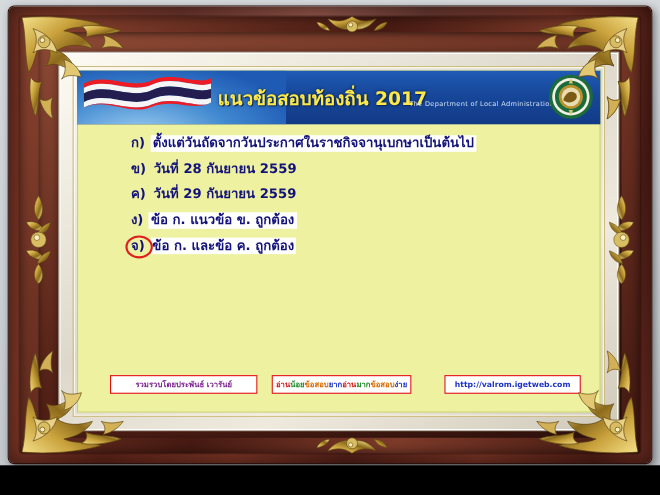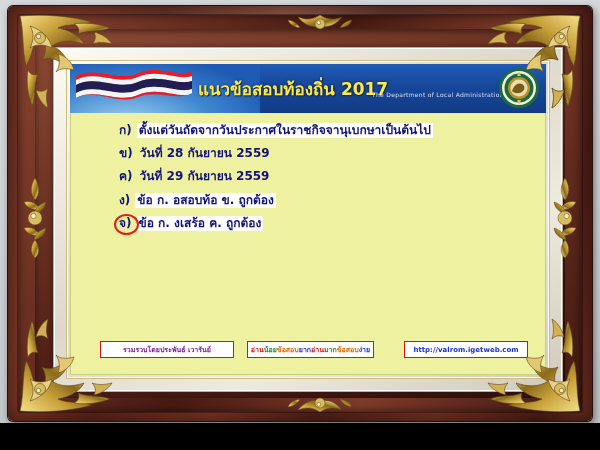--- a/index.html
+++ b/index.html
@@ -223,25 +223,25 @@
         <div class="choice">
           <span class="lbl">ข)</span>
           <span class="txt">วันที่ 28 กันยายน 2559</span>
         </div>
         <div class="choice">
           <span class="lbl">ค)</span>
           <span class="txt">วันที่ 29 กันยายน 2559</span>
         </div>
         <div class="choice highlight">
           <span class="lbl">ง)</span>
-          <span class="txt">ข้อ ก. อสอบท้อ ข. ถูกต้อง</span>
+          <span class="txt">ข้อ ก. แนวข้อ ข. ถูกต้อง</span>
         </div>
         <div class="choice highlight marked">
           <span class="lbl">จ)</span>
-          <span class="txt">ข้อ ก. งเสร้อ ค. ถูกต้อง</span>
+          <span class="txt">ข้อ ก. และข้อ ค. ถูกต้อง</span>
         </div>
       </div>
 
       <div id="footer-row">
         <div class="fbox" id="fbox-credit">รวมรวบโดยประพันธ์ เวารันย์</div>
         <div class="fbox" id="fbox-slogan">
           <span class="sl-a">อ่าน</span>
             <span class="sl-b">น้อย</span>
             <span class="sl-c">ข้อสอบ</span>
             <span class="sl-d">ยาก</span>

